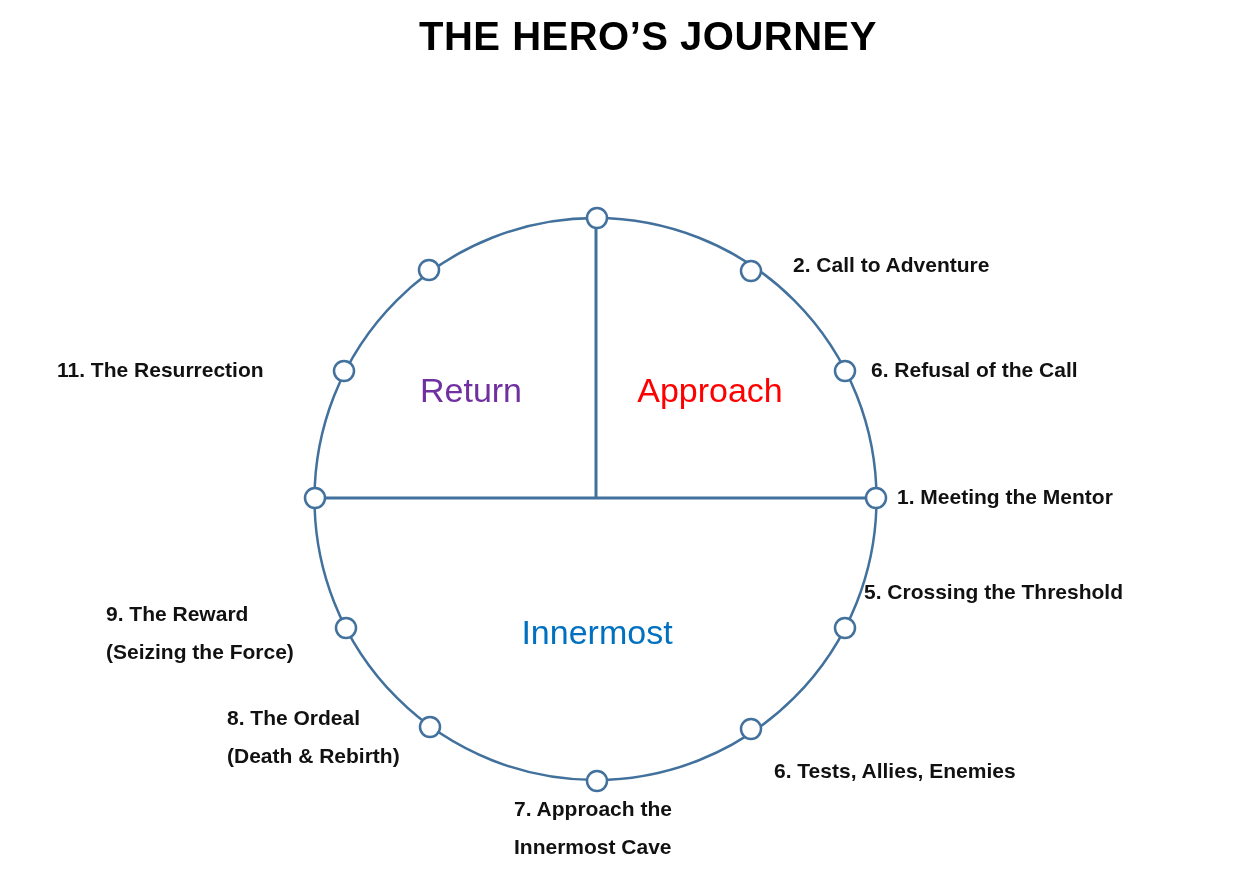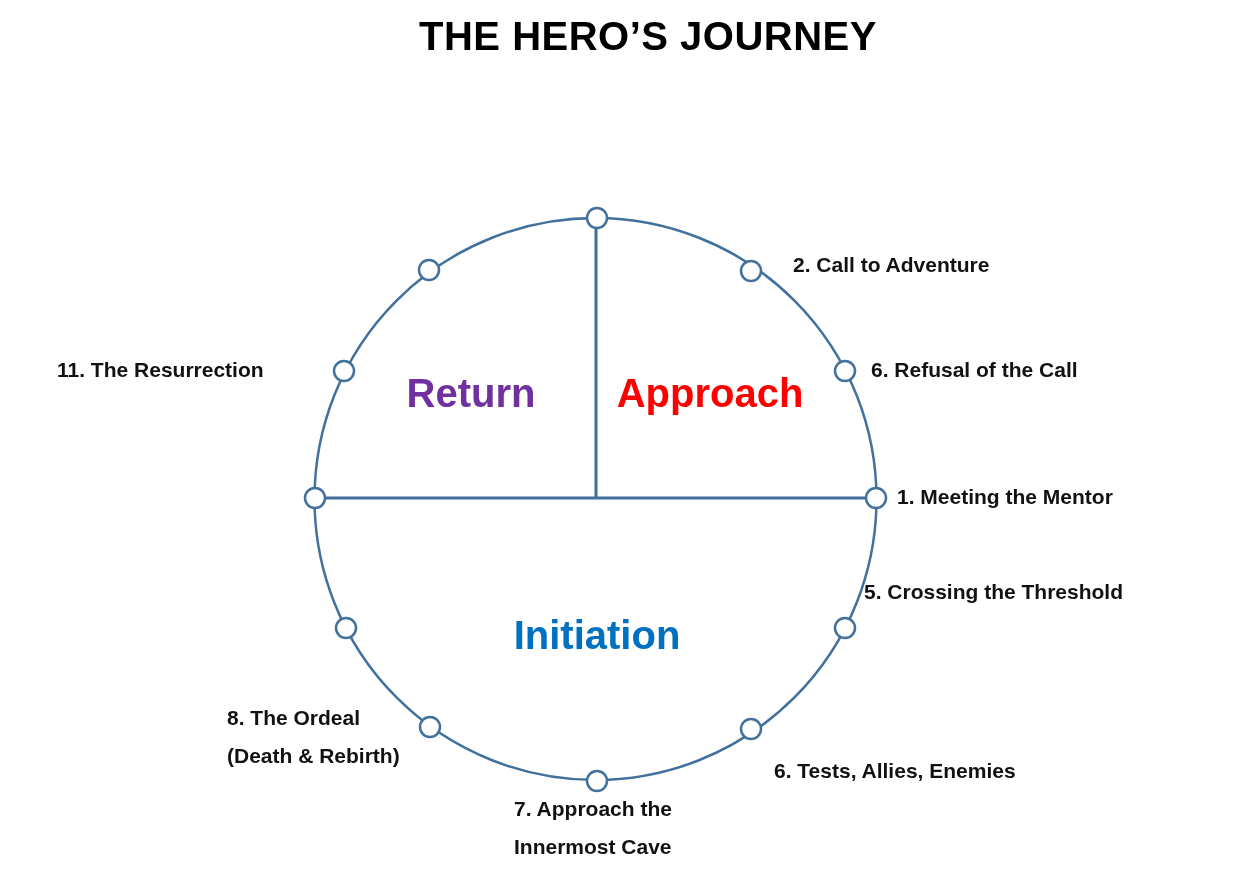--- a/index.html
+++ b/index.html
@@ -40,22 +40,22 @@
     line-height: 38px;
     color: #111111;
     white-space: pre;
   }
   .stage-label.centered {
     transform: translateX(-50%);
     text-align: center;
   }
   .section-label {
     position: absolute;
-    font-size: 40px;
-    font-weight: bold;
+    font-size: 34px;
+    font-weight: normal;
     white-space: pre;
     transform: translateX(-50%);
   }
 </style>
 </head>
 <body>
 
 <div class="canvas">
 
   <h1 class="title">THE HERO’S JOURNEY</h1>
@@ -77,26 +77,28 @@
     <circle cx="597" cy="781" r="10" fill="#ffffff" stroke-width="2.5" stroke="#41719C"></circle>
     <circle cx="430" cy="727" r="10" fill="#ffffff" stroke-width="2.5" stroke="#41719C"></circle>
     <circle cx="346" cy="628" r="10" fill="#ffffff" stroke-width="2.5" stroke="#41719C"></circle>
     <circle cx="315" cy="498" r="10" fill="#ffffff" stroke-width="2.5" stroke="#41719C"></circle>
     <circle cx="344" cy="371" r="10" fill="#ffffff" stroke-width="2.5" stroke="#41719C"></circle>
     <circle cx="429" cy="270" r="10" fill="#ffffff" stroke-width="2.5" stroke="#41719C"></circle>
   </svg>
 
   <div class="section-label" style="left: 471px; top: 371px; color: rgb(112, 48, 160);">Return</div>
   <div class="section-label" style="left: 710px; top: 371px; color: rgb(255, 0, 0);">Approach</div>
-  <div class="section-label" style="left: 597px; top: 613px; color: rgb(0, 112, 192);">Initiation</div>
+  <div class="section-label" style="left: 597px; top: 613px; color: rgb(0, 112, 192);">Innermost</div>
 
   <div class="stage-label" style="left:769px; top:246px;margin-left:24px;">2. Call to Adventure</div>
   <div class="stage-label" style="left:871px; top:351px;">6. Refusal of the Call</div>
   <div class="stage-label" style="left:897px; top:478px;">1. Meeting the Mentor</div>
   <div class="stage-label" style="left:864px; top:573px;">5. Crossing the Threshold</div>
   <div class="stage-label" style="left:774px; top:752px;">6. Tests, Allies, Enemies</div>
   <div class="stage-label" style="left:514px; top:790px;">7. Approach the
 Innermost Cave</div>
   <div class="stage-label" style="left:227px; top:699px;">8. The Ordeal
 (Death &amp; Rebirth)</div>
+  <div class="stage-label" style="left:106px; top:595px;">9. The Reward
+(Seizing the Force)</div>
   <div class="stage-label" style="left:57px; top:351px;">11. The Resurrection</div>
 
 </div>
 
 </body></html>

